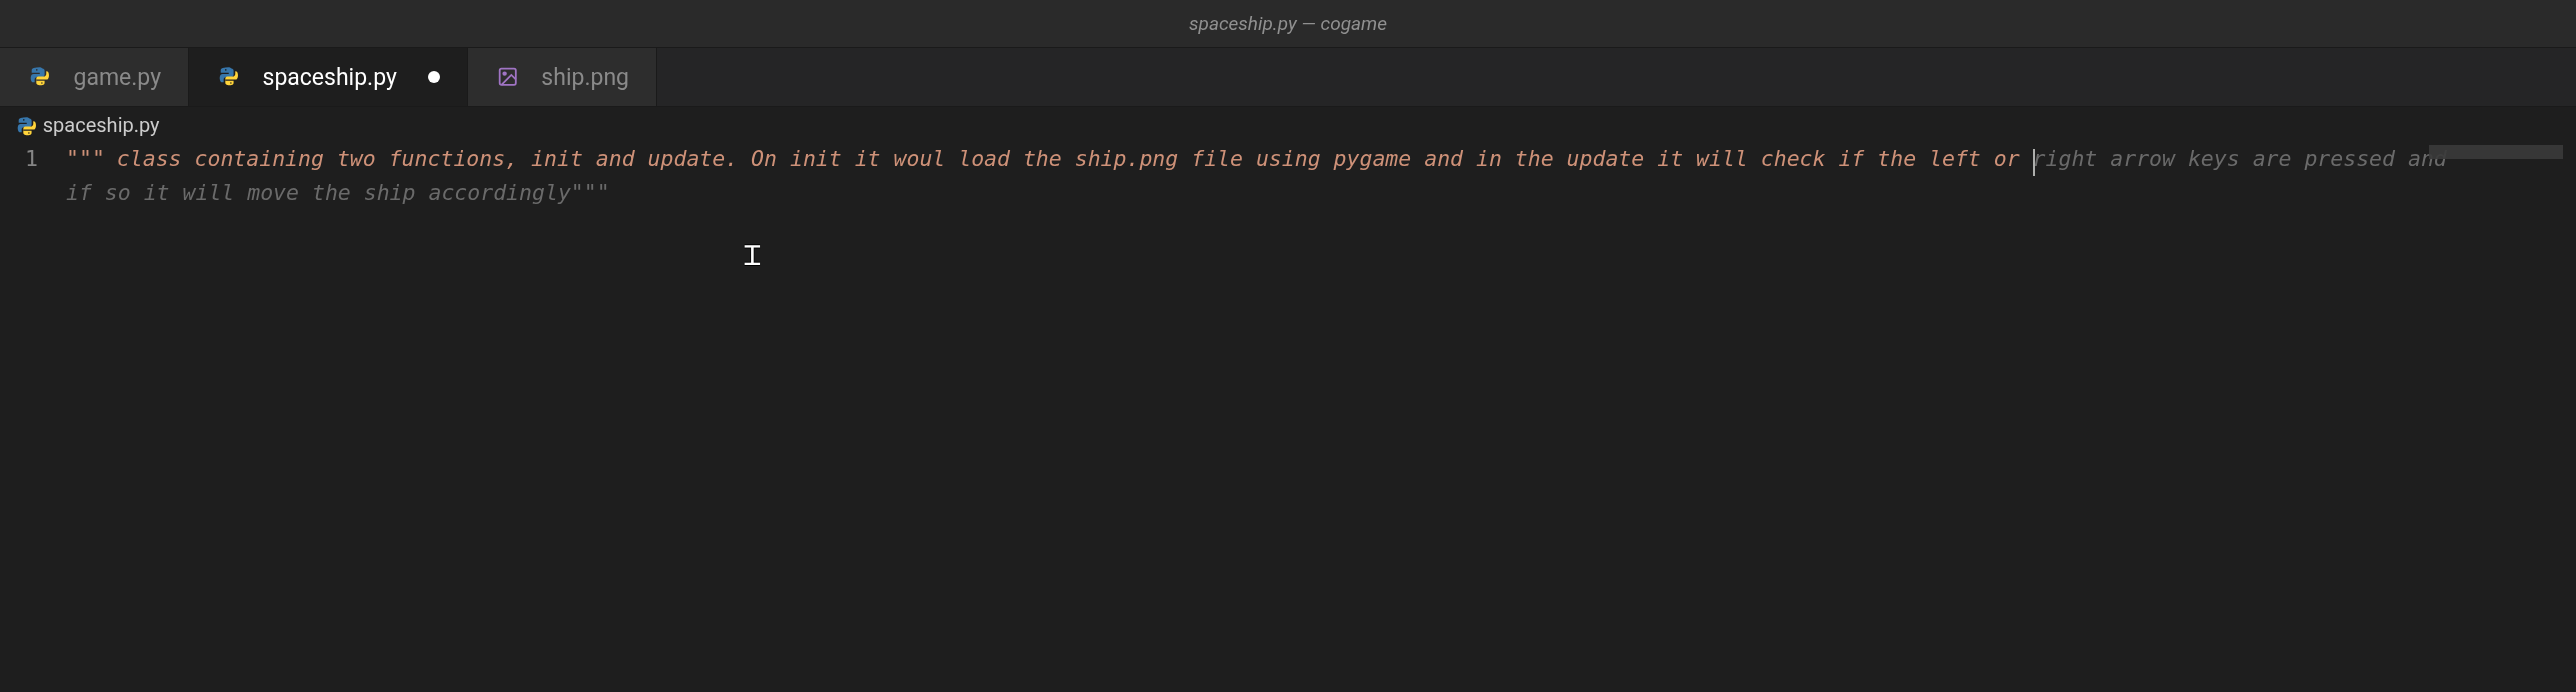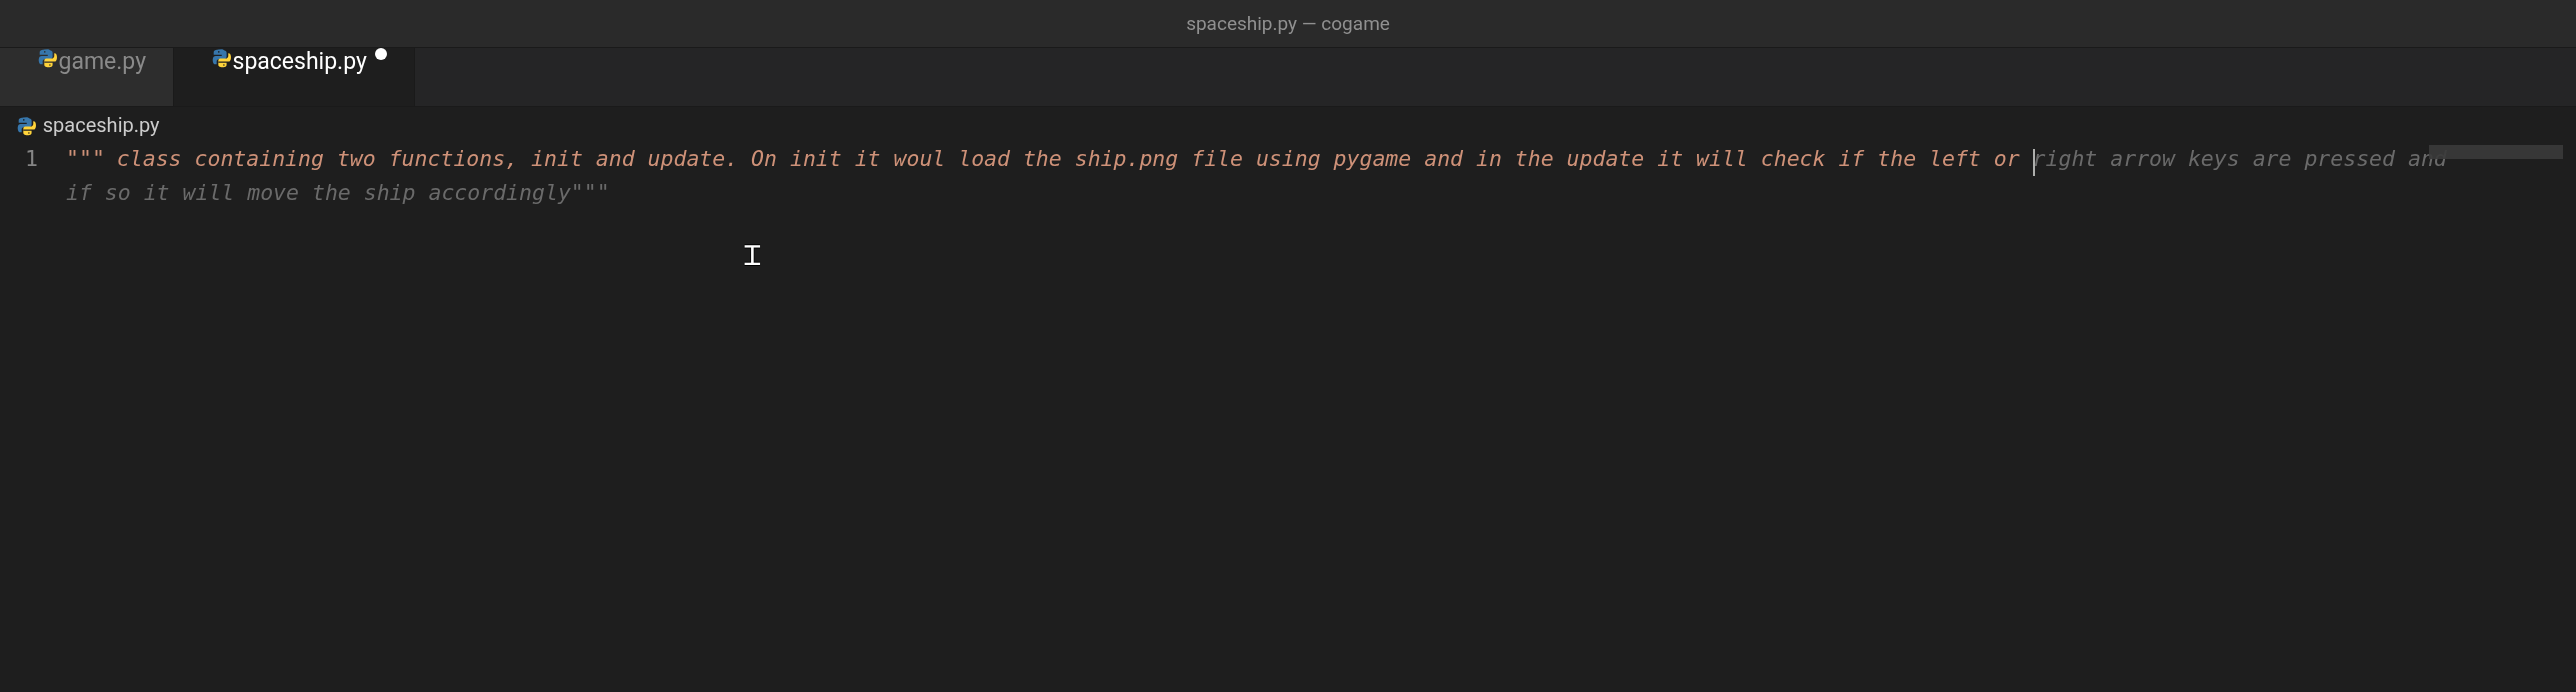--- a/index.html
+++ b/index.html
@@ -25,38 +25,39 @@
       display: flex;
       align-items: center;
       justify-content: center;
       border-bottom: 0.7px solid #1a1a1a;
     }
     
     .title-text {
       color: #909090;
       font-size: 19px;
       font-weight: 400;
+      font-style: italic;
     }
     
     .tab-bar {
       height: 59px;
       background: #252526;
       display: flex;
       align-items: stretch;
       border-bottom: 0.7px solid #1a1a1a;
     }
     
     .tab {
       display: flex;
-      align-items: flex-start;
-      padding: 0 27px 0 37px;
+      align-items: center;
+      padding: 0 27px 0 29px;
       background: #2d2d2d;
       border-right: 0.7px solid #1a1a1a;
       cursor: pointer;
-      gap: 0;
+      gap: 23px;
       min-width: 161px;
     }
     
     .tab.active {
       background: #1e1e1e;
     }
     
     .tab-label {
       color: #8a8a8a;
       font-size: 23px;
@@ -231,20 +232,30 @@
     <span class="python-icon">
       <svg viewBox="0 0 32 32">
         <path fill="#3776ab" d="M15.8 2c-3.5 0-6.4.4-8.8 1.1C4.6 3.8 4 5 4 6.8v3.4h12v1.6H6.8c-1.8 0-3.4 1.1-3.8 3.1-.6 2.3-.6 3.8 0 6.2.4 1.8 1.5 3.1 3.3 3.1h2.1v-4.1c0-2 1.8-3.8 3.8-3.8h8c1.7 0 3-1.4 3-3.1V6.8c0-1.7-1.4-2.8-3-3.1C17.9 3.2 19.3 2 15.8 2zm-4.2 2.6c.7 0 1.2.5 1.2 1.2s-.5 1.2-1.2 1.2-1.2-.5-1.2-1.2.5-1.2 1.2-1.2z"></path>
         <path fill="#ffd43b" d="M25.7 7.8v4c0 2.1-1.8 3.9-3.8 3.9h-8c-1.6 0-3 1.4-3 3.1v6.4c0 1.7 1.5 2.7 3.1 3.1 2 .6 3.9.7 6.2 0 1.5-.4 3-1.3 3-3.1v-3.4h-12v-1.6h15c1.8 0 2.5-1.3 3.1-3.1.6-1.9.6-3.8 0-6.2-.4-1.7-1.3-3.1-3.1-3.1h-.5zm-6.5 16.2c.7 0 1.2.5 1.2 1.2s-.5 1.2-1.2 1.2-1.2-.5-1.2-1.2.5-1.2 1.2-1.2z"></path>
       </svg>
     </span>
     <span class="tab-label">spaceship.py</span>
     <span class="tab-modified-dot"></span>
   </div>
 
+  <div class="tab">
+    <span class="image-icon">
+      <svg viewBox="0 0 24 24" fill="none" stroke="#a074c4" stroke-width="2">
+        <rect x="3" y="3" width="18" height="18" rx="2"></rect>
+        <circle cx="8.5" cy="8.5" r="1.5" fill="#a074c4"></circle>
+        <path d="M21 15l-5-5L5 21"></path>
+      </svg>
+    </span>
+    <span class="tab-label">ship.png</span>
+  </div>
 </div>
 
 <div class="breadcrumb-bar">
   <span class="python-icon" style="width:17.4px;height:17.4px;">
     <svg viewBox="0 0 32 32" width="17.4" height="17.4">
       <path fill="#3776ab" d="M15.8 2c-3.5 0-6.4.4-8.8 1.1C4.6 3.8 4 5 4 6.8v3.4h12v1.6H6.8c-1.8 0-3.4 1.1-3.8 3.1-.6 2.3-.6 3.8 0 6.2.4 1.8 1.5 3.1 3.3 3.1h2.1v-4.1c0-2 1.8-3.8 3.8-3.8h8c1.7 0 3-1.4 3-3.1V6.8c0-1.7-1.4-2.8-3-3.1C17.9 3.2 19.3 2 15.8 2zm-4.2 2.6c.7 0 1.2.5 1.2 1.2s-.5 1.2-1.2 1.2-1.2-.5-1.2-1.2.5-1.2 1.2-1.2z"></path>
       <path fill="#ffd43b" d="M25.7 7.8v4c0 2.1-1.8 3.9-3.8 3.9h-8c-1.6 0-3 1.4-3 3.1v6.4c0 1.7 1.5 2.7 3.1 3.1 2 .6 3.9.7 6.2 0 1.5-.4 3-1.3 3-3.1v-3.4h-12v-1.6h15c1.8 0 2.5-1.3 3.1-3.1.6-1.9.6-3.8 0-6.2-.4-1.7-1.3-3.1-3.1-3.1h-.5zm-6.5 16.2c.7 0 1.2.5 1.2 1.2s-.5 1.2-1.2 1.2-1.2-.5-1.2-1.2.5-1.2 1.2-1.2z"></path>
     </svg>
   </span>
   <span class="breadcrumb-item">spaceship.py</span>

